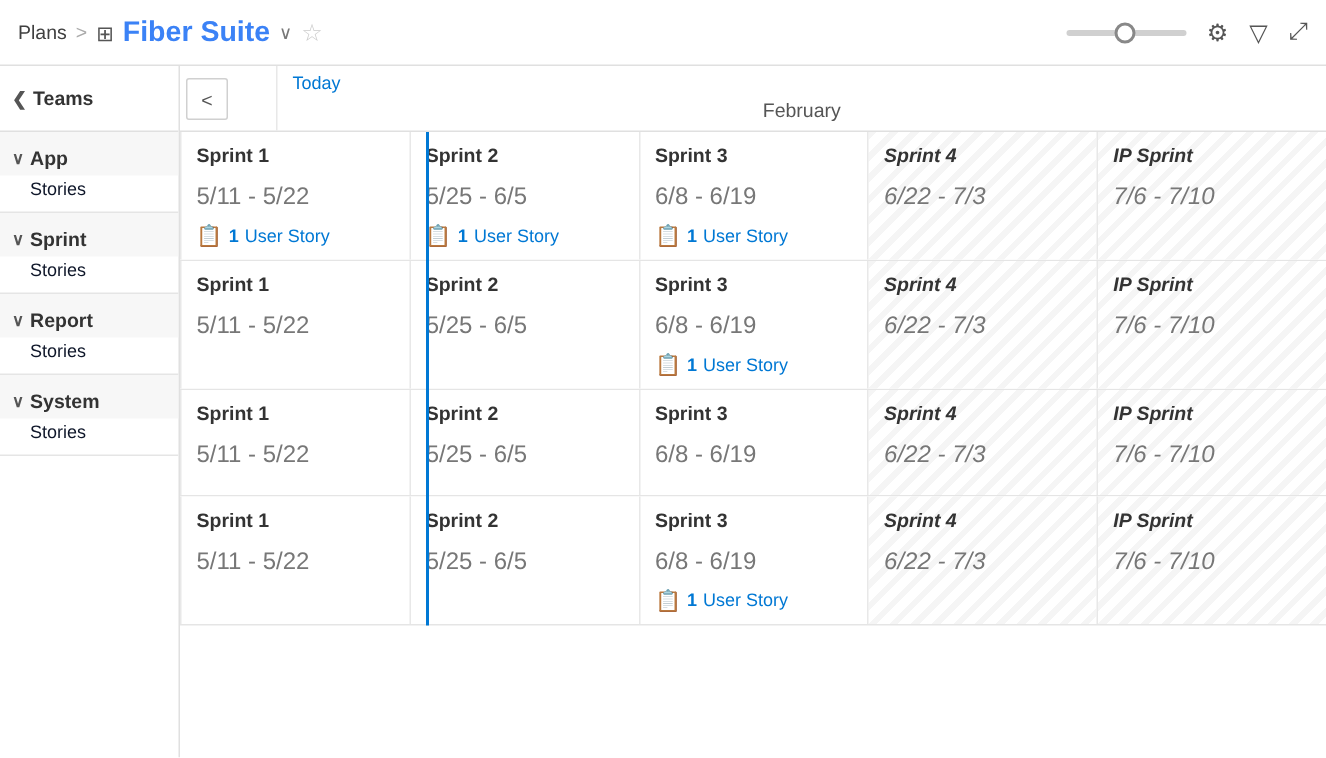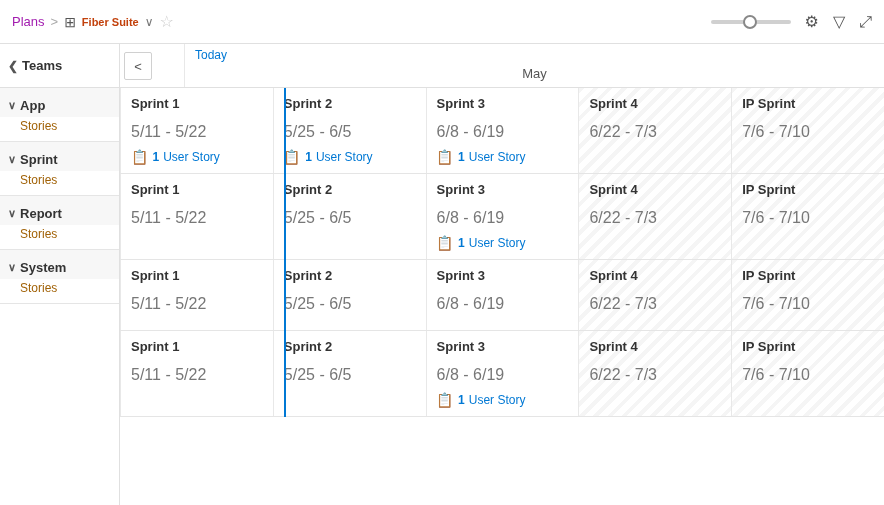--- a/index.html
+++ b/index.html
@@ -5,57 +5,57 @@
     * { box-sizing: border-box; margin: 0; padding: 0; }
     body { font-family: 'Segoe UI', sans-serif; font-size: 13px; background: #fff; color: #333; width: 884px; height: 505px; overflow: hidden; }
 
     
     .top-bar {
       display: flex; align-items: center; justify-content: space-between;
       padding: 6px 12px; border-bottom: 1px solid #e0e0e0; height: 44px;
       background: #fff;
     }
     .breadcrumb { display: flex; align-items: center; gap: 6px; font-size: 13px; color: #555; }
-    .breadcrumb .plans { color: #a21caf; cursor: pointer; }
+    .breadcrumb .plans { color: #404040; cursor: pointer; }
     .breadcrumb .sep { color: #aaa; }
     .breadcrumb .icon { color: #555; font-size: 14px; }
-    .breadcrumb .title { font-weight: 600; color: #c2410c; font-size: 11px; }
+    .breadcrumb .title { font-weight: 600; color: #3b82f6; font-size: 19px; }
     .breadcrumb .chevron { color: #777; font-size: 12px; cursor: pointer; }
     .breadcrumb .star { color: #ccc; font-size: 16px; cursor: pointer; }
     .top-right { display: flex; align-items: center; gap: 14px; }
     .slider-container { display: flex; align-items: center; gap: 6px; }
     .slider-track { width: 80px; height: 4px; background: #d0d0d0; border-radius: 2px; position: relative; }
     .slider-thumb { width: 14px; height: 14px; background: #fff; border: 2px solid #888; border-radius: 50%; position: absolute; top: -5px; left: 40%; cursor: pointer; }
     .top-icon { color: #555; font-size: 16px; cursor: pointer; }
 
     
     .main-layout { display: flex; height: calc(505px - 44px); }
 
     
     .sidebar { width: 120px; min-width: 120px; border-right: 1px solid #e0e0e0; background: #fff; overflow: hidden; }
     .sidebar-header { height: 44px; display: flex; align-items: center; padding: 0 8px; border-bottom: 1px solid #e0e0e0; font-weight: 600; font-size: 13px; gap: 4px; }
     .sidebar-header .chevron-icon { color: #555; font-size: 12px; cursor: pointer; }
     .sidebar-group { border-bottom: 1px solid #e5e5e5; }
     .sidebar-group-header { padding: 10px 8px 4px 8px; display: flex; align-items: center; gap: 4px; font-weight: 600; font-size: 13px; background: #f7f7f7; }
     .sidebar-group-header .chevron-down { font-size: 11px; color: #555; cursor: pointer; }
-    .sidebar-group-link { padding: 2px 8px 8px 20px; color: #a16207; font-size: 12px; cursor: pointer; }
+    .sidebar-group-link { padding: 2px 8px 8px 20px; color: #0f172a; font-size: 12px; cursor: pointer; }
 
     
     .content-area { flex: 1; overflow-x: auto; overflow-y: auto; position: relative; }
 
     
     .timeline-header { display: flex; height: 44px; border-bottom: 1px solid #e0e0e0; position: sticky; top: 0; background: #fff; z-index: 10; }
     .nav-btn { width: 28px; min-width: 28px; display: flex; align-items: center; justify-content: center; border: 1px solid #d0d0d0; background: #fff; cursor: pointer; font-size: 13px; color: #555; margin: 8px 4px; border-radius: 2px; height: 28px; }
     .month-col { flex: 1; display: flex; align-items: flex-end; justify-content: center; font-size: 13px; font-weight: 500; color: #555; padding-bottom: 6px; border-left: 1px solid #e8e8e8; position: relative; }
 
     
     .team-section { border-bottom: 1px solid #e5e5e5; }
     .sprint-row { display: flex; min-height: 70px; }
     .sprint-cell { flex: 1; border-left: 1px solid #e8e8e8; padding: 8px 10px; position: relative; background: #fff; }
-    .sprint-cell.hatched { background-image: repeating-linear-gradient(135deg, #f5f5f5 0px, #f5f5f5 4px, #fff 4px, #fff 10px); }
+    .sprint-cell.hatched { background-image: repeating-linear-gradient(135deg, #f5f5f5 0px, #f5f5f5 4px, #fff 4px, #fff 10px); font-style: italic; }
     .sprint-name { font-weight: 600; font-size: 13px; color: #333; }
     .sprint-dates { font-size: 16px; color: #777; margin-top: 12px; }
     .user-story { display: flex; align-items: center; gap: 4px; margin-top: 8px; font-size: 12px; color: #0078d4; cursor: pointer; }
     .timeline-body { position: relative; }
   </style>
 </head>
 <body>
 
 <div class="top-bar">
   <div class="breadcrumb">
@@ -116,21 +116,21 @@
   </div>
       </div>
   </div>
 
   <div class="content-area">
 
     <div class="timeline-header">
       <button class="nav-btn">&lt;</button>
       <div class="month-col" style="position:relative;margin-left:28px;">
         <span style="position:absolute;top:4px;left:10px;font-size:12px;color:#0078d4;">Today</span>
-        <span>May</span>
+        <span>February</span>
       </div>
     </div>
 
     <div class="timeline-body" id="timeline-body" style="position:relative;">
 
       <div style="position:absolute;top:0;bottom:0;left:164px;width:2px;background:#0078d4;z-index:5;pointer-events:none;"></div>
       <div id="team-rows">
           <div class="team-section">
             <div class="sprint-row">
               <div class="sprint-cell">

